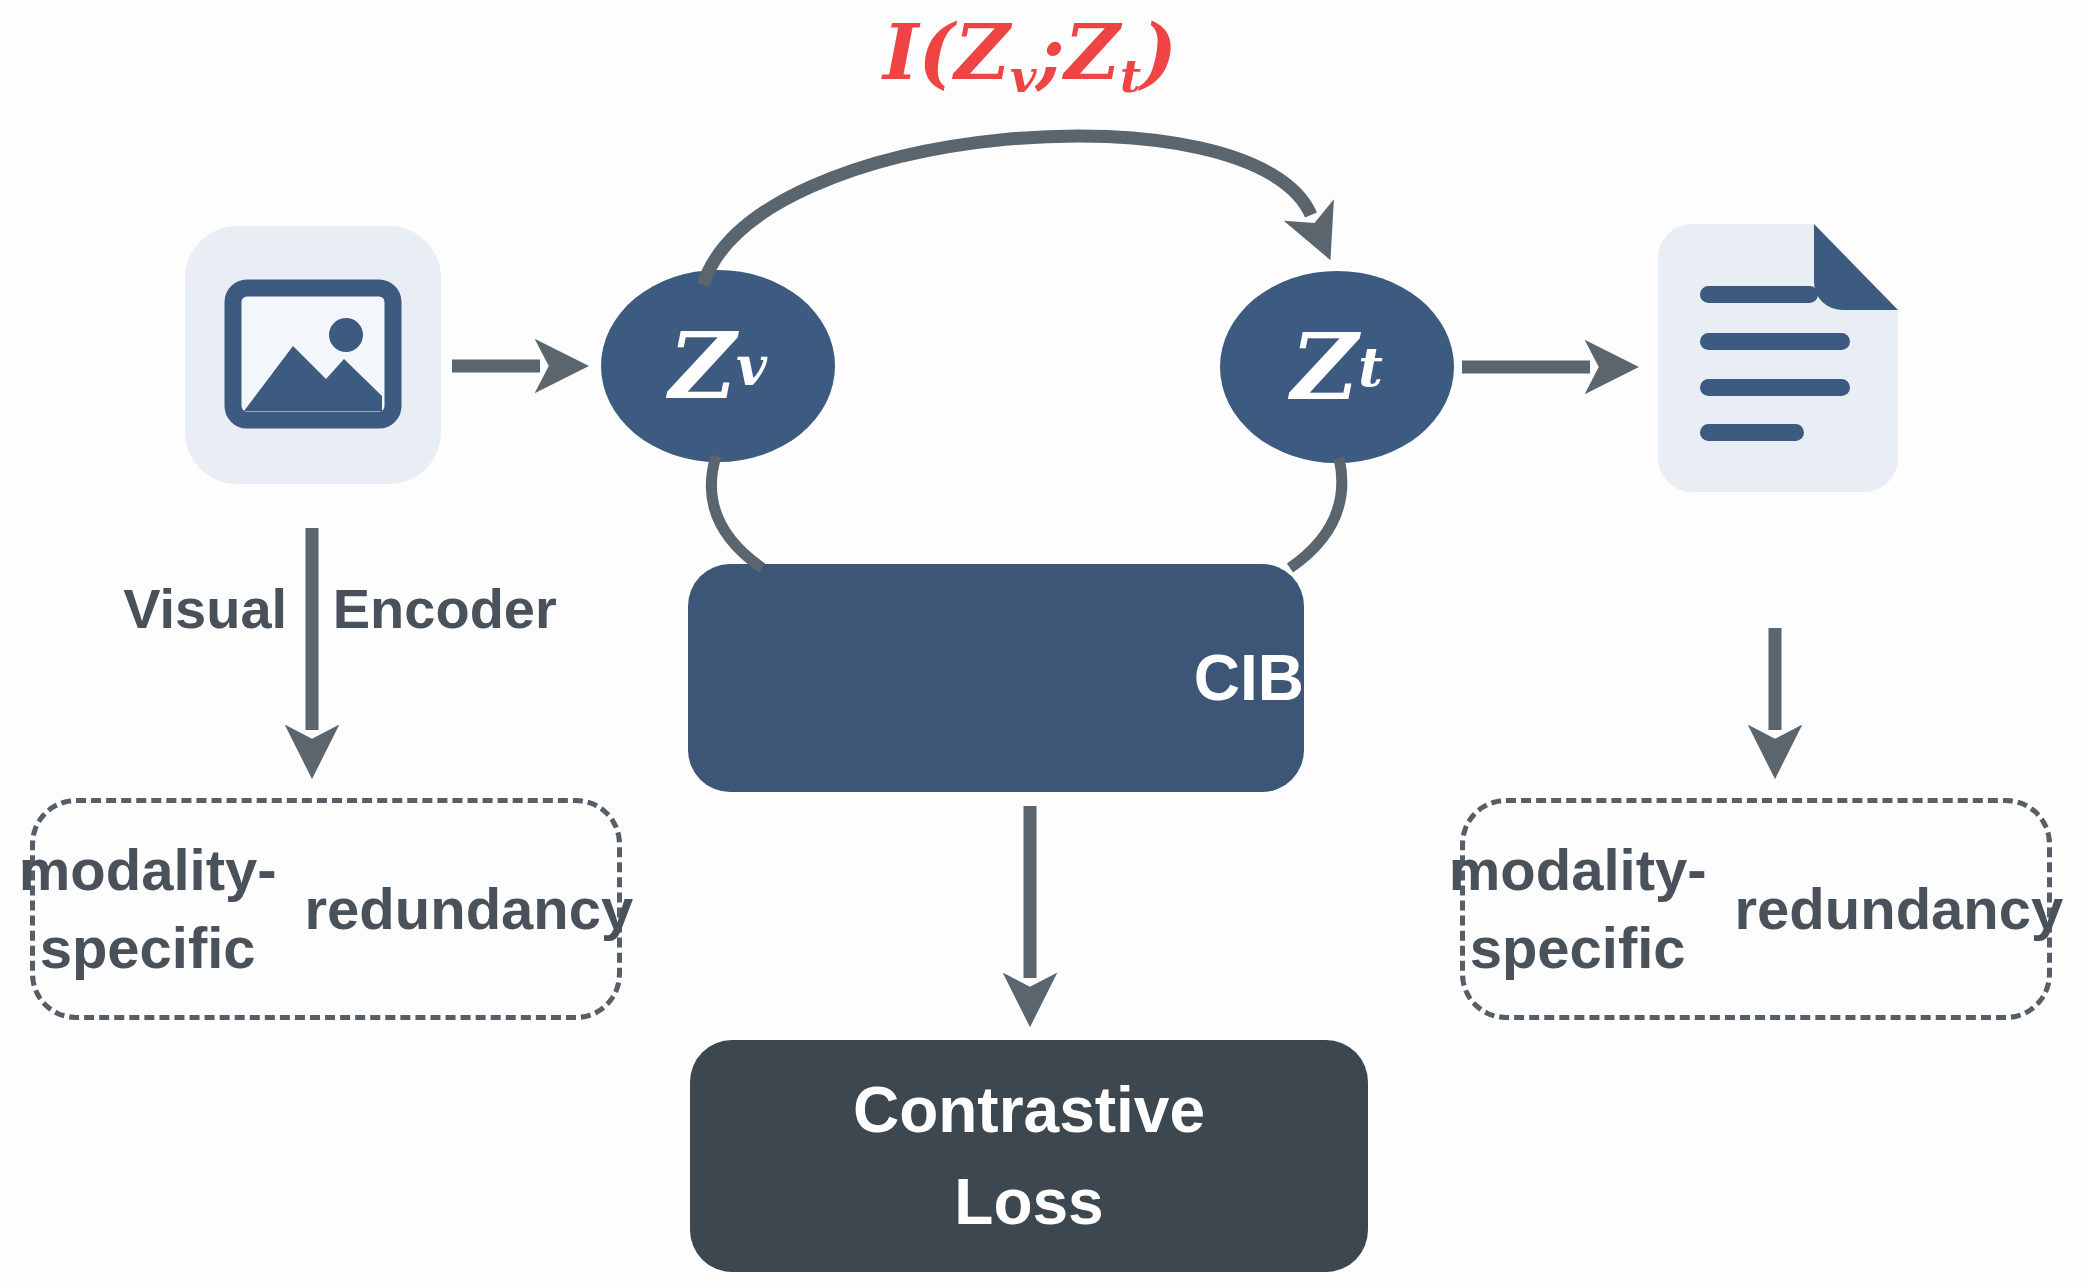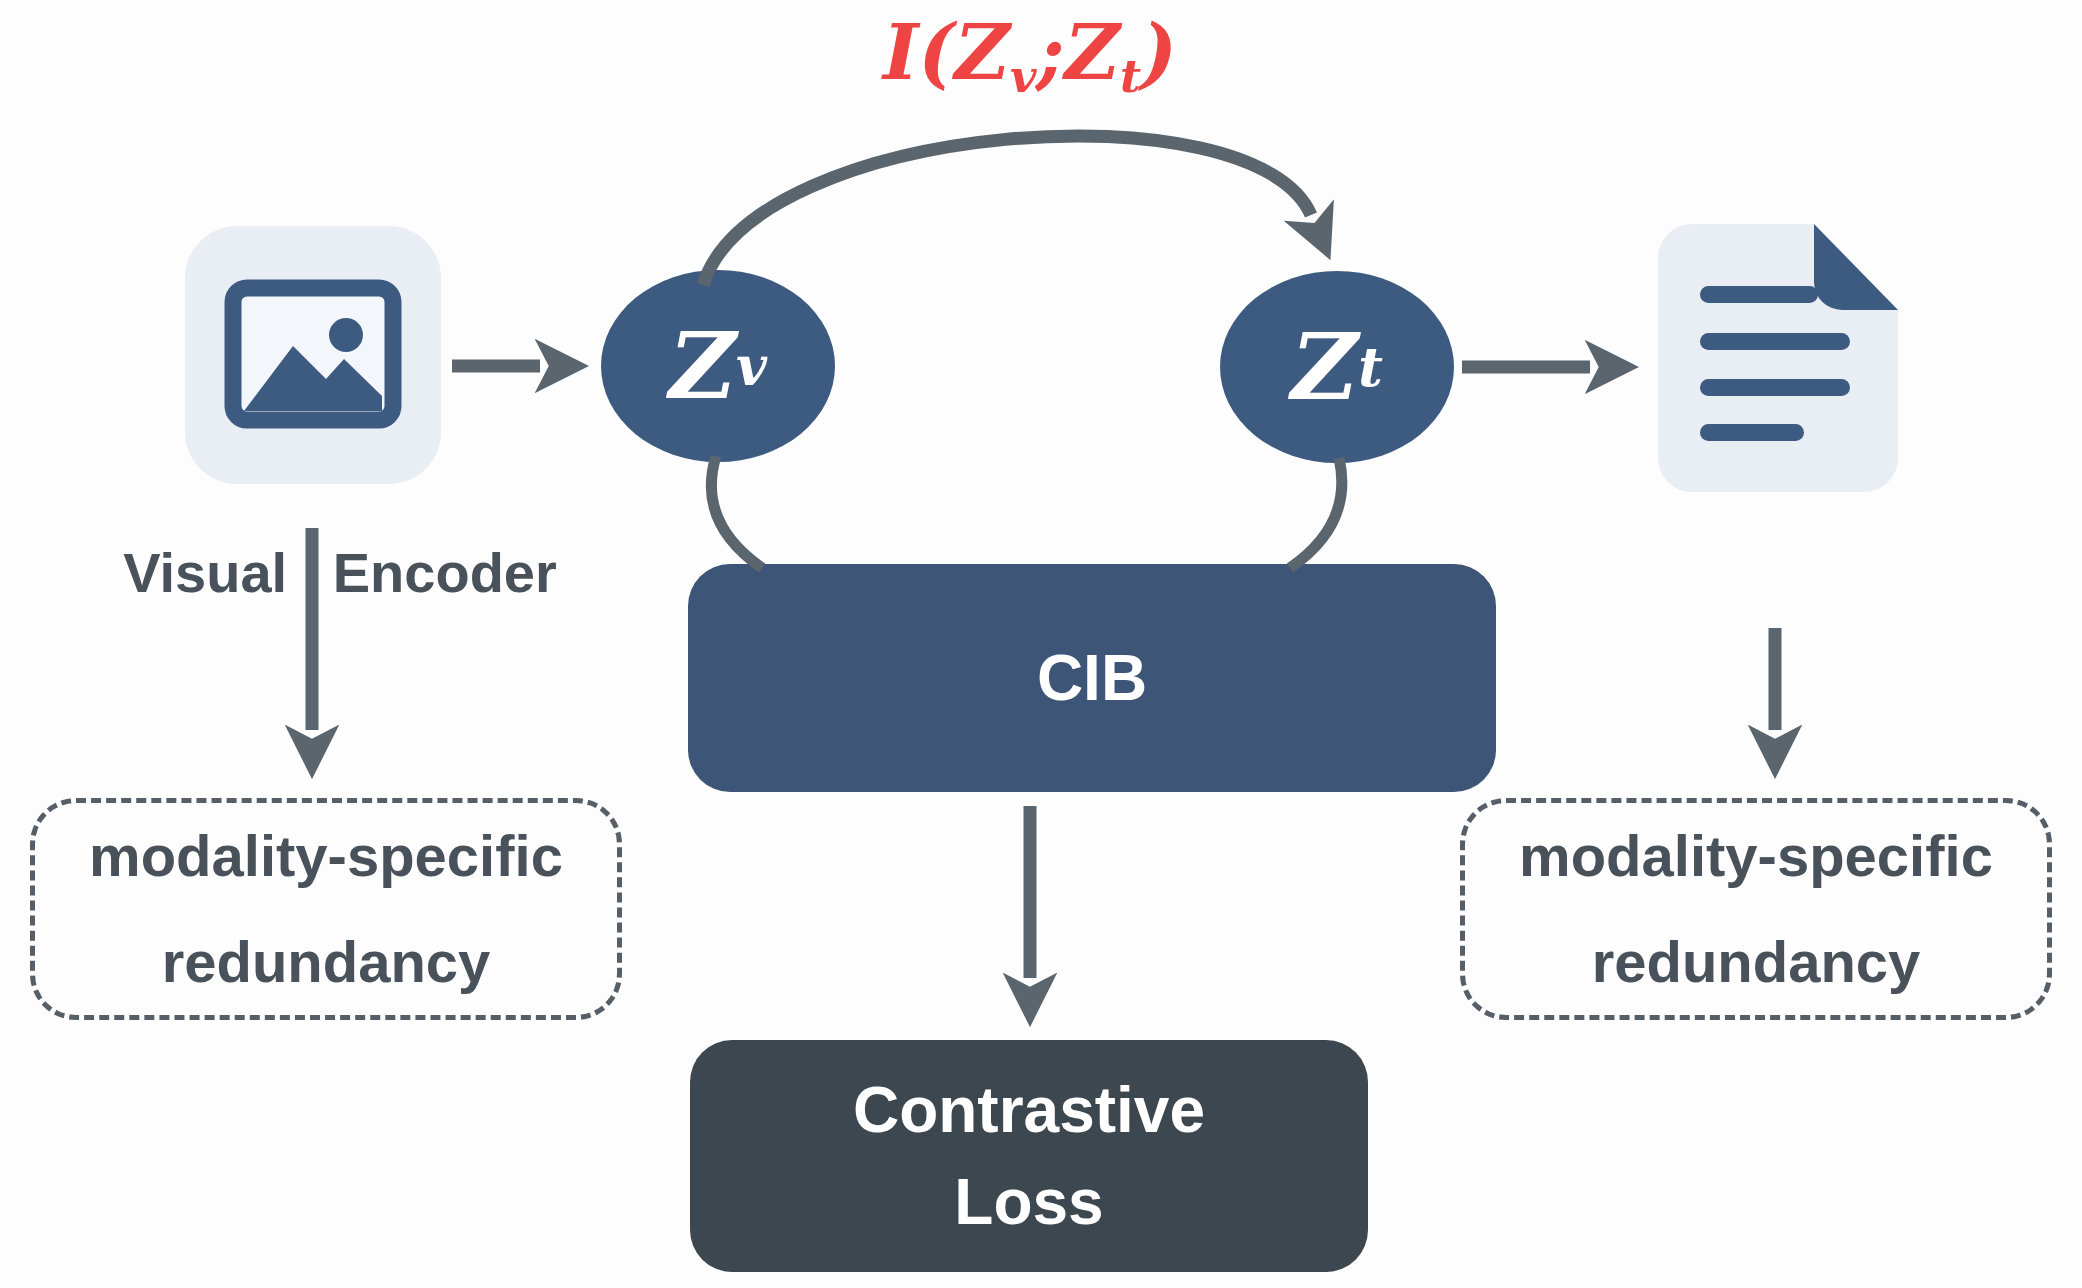--- a/index.html
+++ b/index.html
@@ -40,32 +40,32 @@
            color:#ffffff;font-family:"DejaVu Serif",serif;font-style:italic;font-weight:600;
            font-size:92px;z-index:3;}
   .ellipse .sub{font-size:0.58em;vertical-align:-0.34em;}
   .zv{left:601px;top:270px;}
   .zt{left:1220px;top:271px;}
 
   
   .block{position:absolute;display:flex;flex-direction:column;align-items:center;justify-content:center;
          color:#ffffff;font-weight:bold;font-size:64px;line-height:92px;border-radius:42px;z-index:2;
          text-align:center;}
-  .cib{left:688px;top:564px;width:808px;height:228px;background:var(--cib-blue);}
+  .cib{left:688px;top:564px;width:616px;height:228px;background:var(--cib-blue);align-items:flex-end;}
   .loss{left:690px;top:1040px;width:678px;height:232px;background:var(--loss-slate);}
 
   
   .enc-label{position:absolute;text-align:center;color:var(--label-gray);
-             font-weight:bold;font-size:56px;z-index:2;}
+             font-weight:bold;font-size:56px;z-index:2;margin-top:36px;}
   .enc-label.visual{left:60px;top:540px;width:560px;word-spacing:30px;}
   .enc-label.text{left:1520px;top:540px;width:530px;}
 
   
   .dashed-box{position:absolute;width:592px;height:222px;border:5px dashed var(--dashed-gray);
-              border-radius:46px;display:flex;flex-direction:column;align-items:center;justify-content:center;
+              border-radius:46px;display:flex;flex-direction:row;align-items:center;justify-content:center;
               color:var(--label-gray);font-weight:bold;font-size:58px;line-height:78px;text-align:center;gap:28px;}
   .dashed-box.left{left:30px;top:798px;}
   .dashed-box.right{left:1460px;top:798px;}
 </style>
 </head>
 <body>
 
 <div class="canvas">
 
   <div class="formula"><span>I</span><span>(</span><span>Z</span><span class="sub">v</span><span>;</span><span>Z</span><span class="sub">t</span><span>)</span></div>

